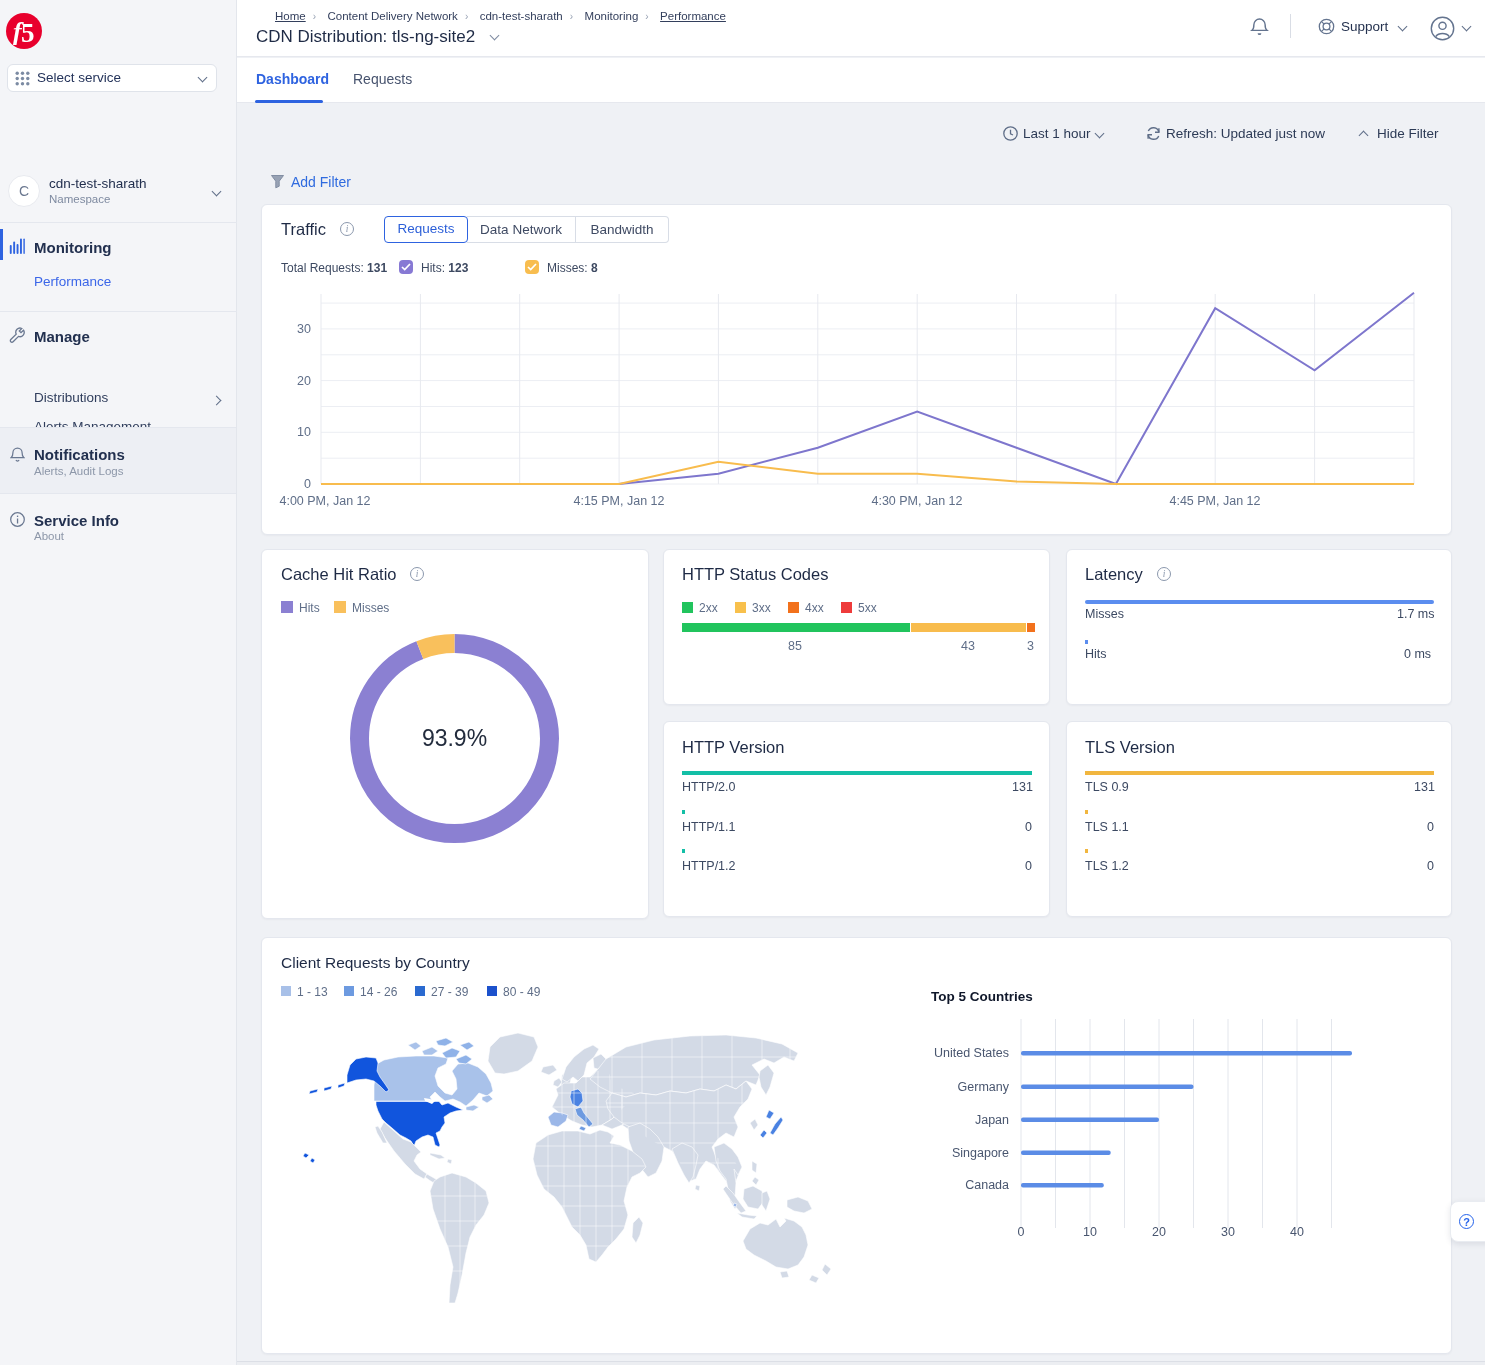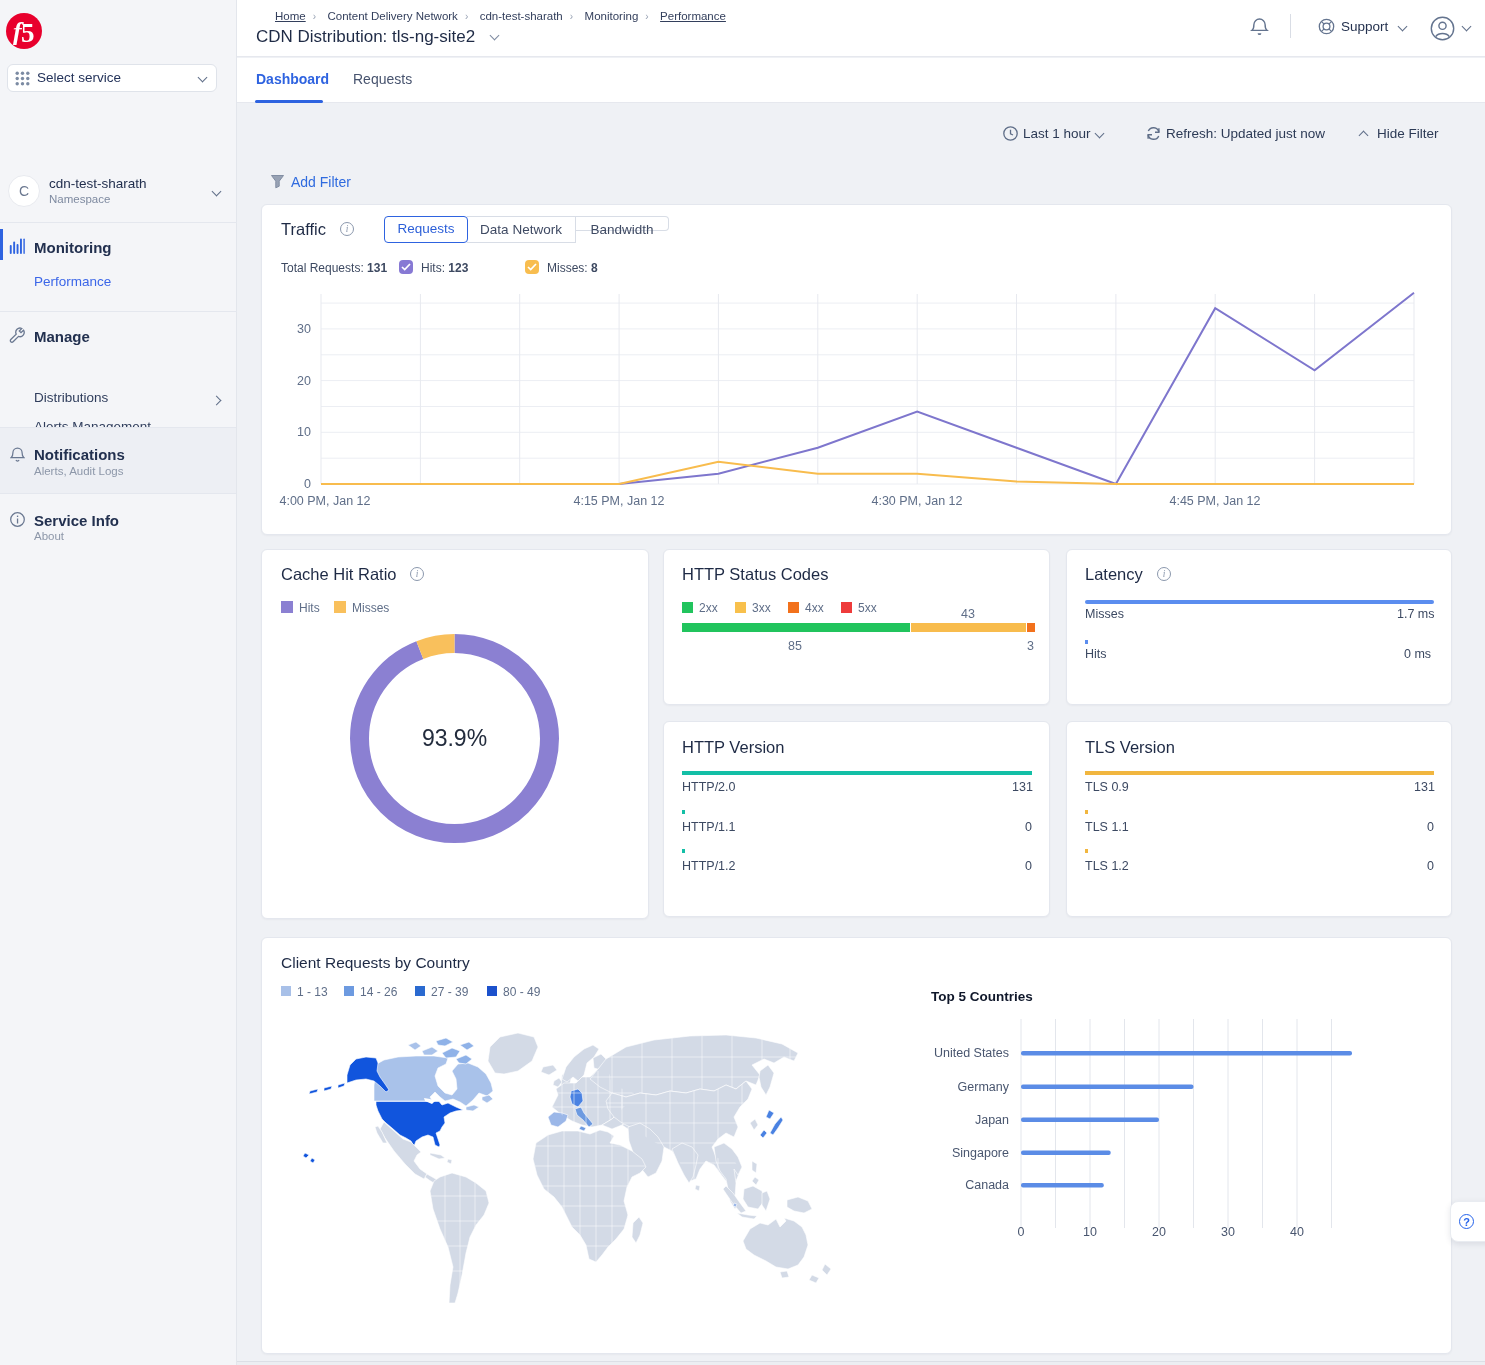--- a/index.html
+++ b/index.html
@@ -163,21 +163,21 @@
   <svg class="abs" style="left:270px;top:174px" width="15" height="15" viewBox="0 0 15 15">
     <path d="M1.5 1.5 L13.5 1.5 L9.2 7.2 L9.2 12.2 L5.8 13.8 L5.8 7.2 Z" fill="#98a2b4" stroke="#828ea3" stroke-width="1" stroke-linejoin="round"></path>
   </svg>
   <div class="abs" style="left:291px;top:174px;font-size:14px;color:#2f6bdf;">Add Filter</div>
 
   <div class="card" style="left:261px;top:204px;width:1191px;height:331px;"></div>
   <div class="ctitle abs" style="left:281px;top:220px;">Traffic</div>
   <span class="icoI abs" style="left:340px;top:222px;">i</span>
   <div class="abs" style="left:384px;top:216px;height:27px;border:1.5px solid #2e63e0;border-radius:4px;background:#fff;z-index:2;width:84px;text-align:center;font-size:13.5px;color:#2c5fd8;line-height:24px;">Requests</div>
   <div class="abs" style="left:467px;top:216px;height:27px;border:1px solid #d8dde6;border-left:none;border-radius:0 0 0 0;background:#fff;width:109px;text-align:center;font-size:13.5px;color:#3f4a63;line-height:25px;">Data Network</div>
-  <div class="abs" style="left:576px;top:216px;height:15px;border:1px solid #d8dde6;border-left:none;border-radius:0 4px 4px 0;background:#fff;width:93px;text-align:center;font-size:13.5px;color:#3f4a63;line-height:25px;">Bandwidth</div>
+  <div class="abs" style="left:576px;top:216px;height:27px;border:1px solid #d8dde6;border-left:none;border-radius:0 4px 4px 0;background:#fff;width:93px;text-align:center;font-size:13.5px;color:#3f4a63;line-height:25px;">Bandwidth</div>
 
   <div class="abs" style="left:281px;top:261px;font-size:12px;color:#3d4961;">Total Requests: <b>131</b></div>
   <div class="abs" style="left:399px;top:260px;width:14px;height:14px;background:#8779d4;border-radius:4px;"></div>
   <svg class="abs" style="left:401px;top:263px" width="10" height="8" viewBox="0 0 10 8">
       <path d="M1 4 L3.7 6.6 L9 1" fill="none" stroke="#fff" stroke-width="1.7"></path>
     </svg>
   <div class="abs" style="left:421px;top:261px;font-size:12px;color:#3d4961;">Hits: <b>123</b></div>
   <div class="abs" style="left:525px;top:260px;width:14px;height:14px;background:#f8bd4f;border-radius:4px;"></div>
   <svg class="abs" style="left:527px;top:263px" width="10" height="8" viewBox="0 0 10 8">
       <path d="M1 4 L3.7 6.6 L9 1" fill="none" stroke="#fff" stroke-width="1.7"></path>
@@ -251,21 +251,21 @@
   <div class="abs" style="left:735px;top:602px;width:11px;height:11px;background:#f8c04c;"></div>
   <div class="glab abs" style="left:752px;top:601px;">3xx</div>
   <div class="abs" style="left:788px;top:602px;width:11px;height:11px;background:#f2711c;"></div>
   <div class="glab abs" style="left:805px;top:601px;">4xx</div>
   <div class="abs" style="left:841px;top:602px;width:11px;height:11px;background:#ee3b3b;"></div>
   <div class="glab abs" style="left:858px;top:601px;">5xx</div>
   <div class="abs" style="left:682px;top:623px;width:228px;height:9px;background:#21c45d;"></div>
   <div class="abs" style="left:911px;top:623px;width:115px;height:9px;background:#f8bc4d;"></div>
   <div class="abs" style="left:1027px;top:623px;width:8px;height:9px;background:#f2711c;"></div>
   <div class="glab abs" style="left:788px;top:639px;font-size:12.5px;">85</div>
-  <div class="glab abs" style="left:961px;top:607px;font-size:12.5px;">43</div>
+  <div class="glab abs" style="left:961px;top:639px;font-size:12.5px;">43</div>
   <div class="glab abs" style="left:1027px;top:639px;font-size:12.5px;">3</div>
 
   <div class="card" style="left:1066px;top:549px;width:386px;height:156px;"></div>
   <div class="ctitle abs" style="left:1085px;top:565px;">Latency</div>
   <span class="icoI abs" style="left:1157px;top:567px;">i</span>
   <div class="abs" style="left:1085px;top:600px;width:349px;height:4px;background:#5b8def;border-radius:2px;"></div>
   <div class="abs" style="left:1085px;top:607px;font-size:12.5px;color:#3c4962;">Misses</div>
   <div class="abs" style="left:1397px;top:607px;font-size:12.5px;color:#3c4962;">1.7 ms</div>
   <div class="abs" style="left:1085px;top:640px;width:3px;height:4px;background:#5b8def;"></div>
   <div class="abs" style="left:1085px;top:647px;font-size:12.5px;color:#3c4962;">Hits</div>

